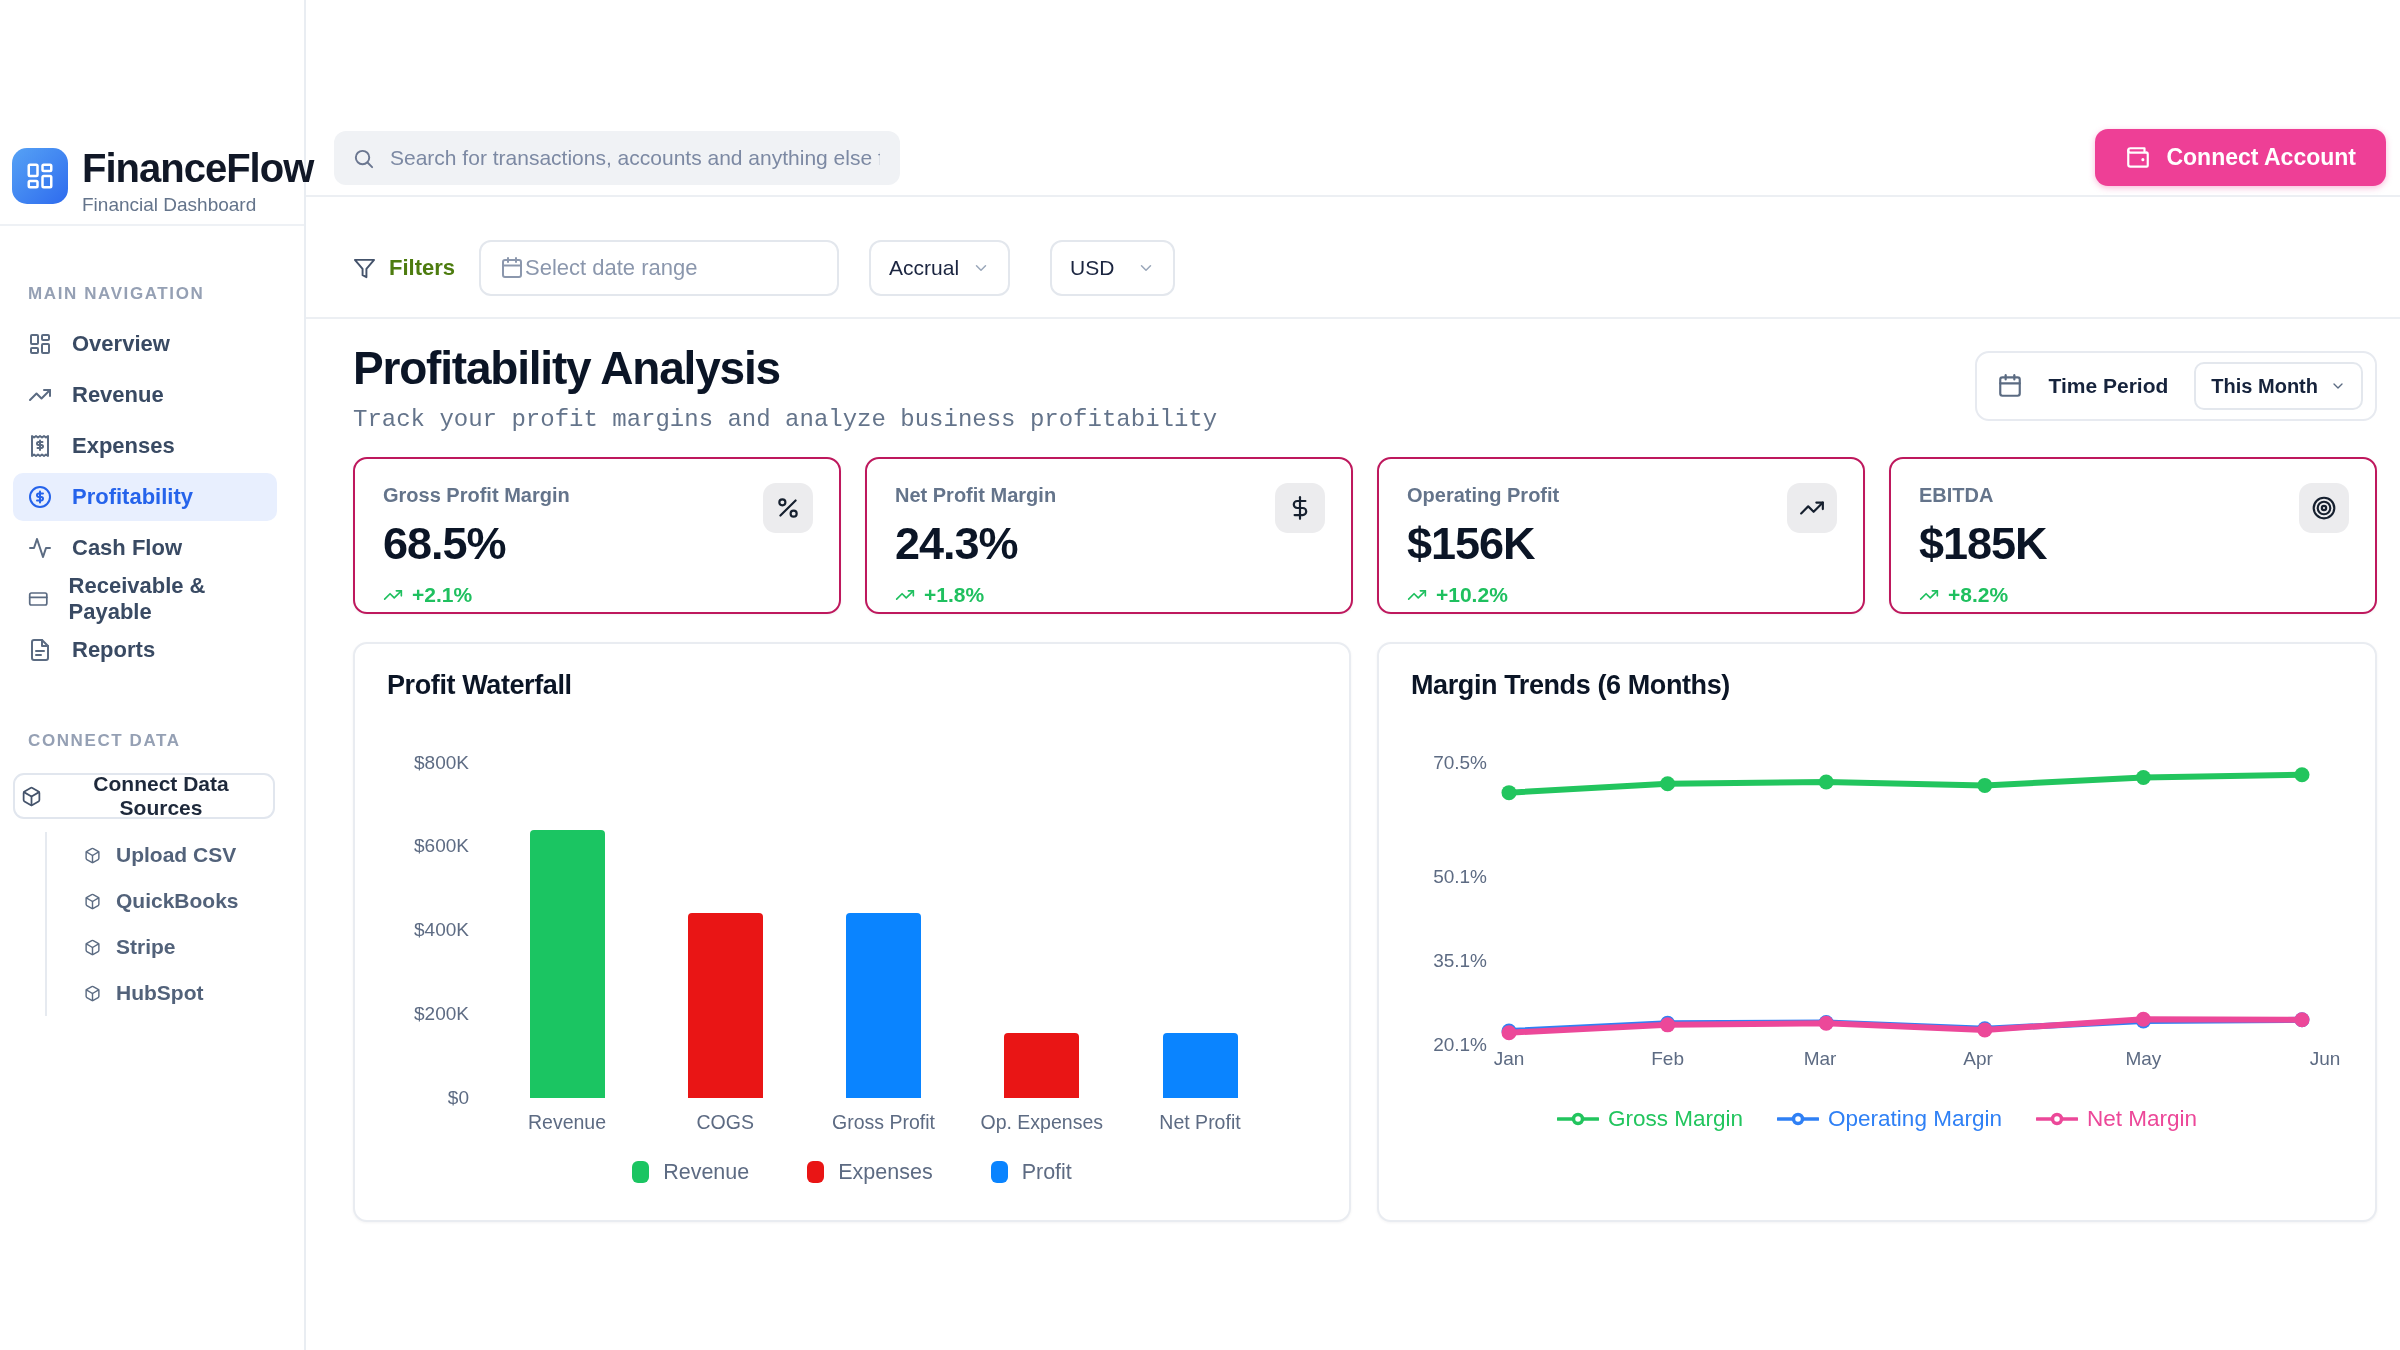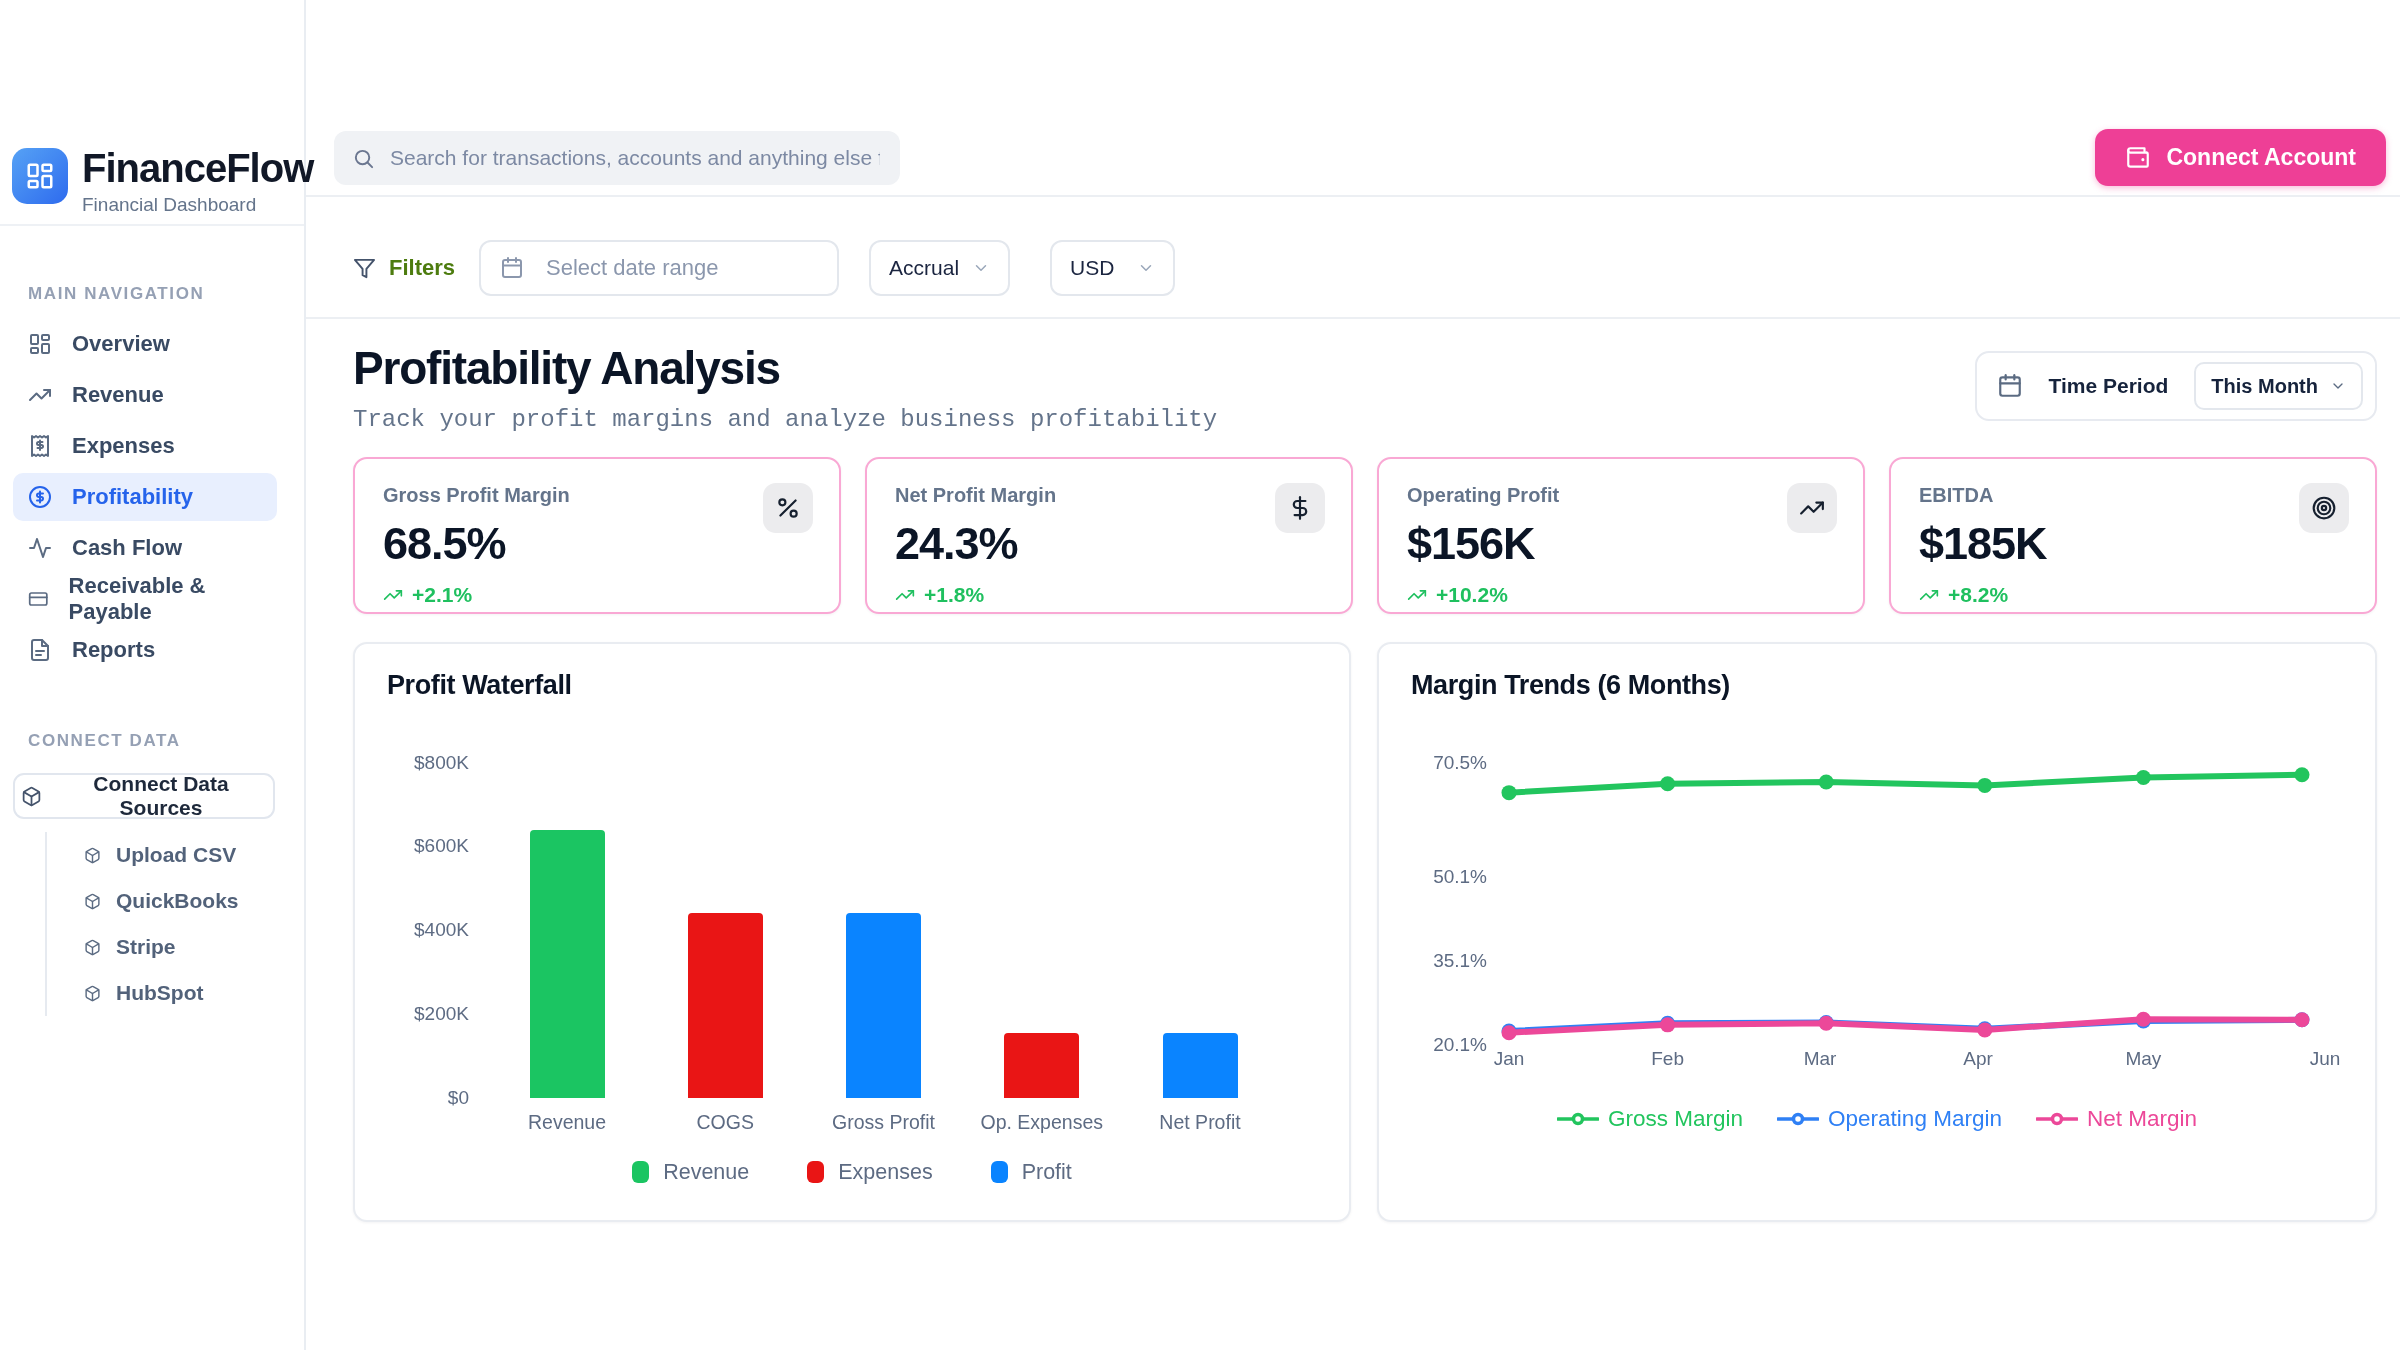--- a/index.html
+++ b/index.html
@@ -30,37 +30,37 @@
   .topbar{height:197px;border-bottom:2px solid #eceff3;position:relative;}
   .searchbox{position:absolute;left:28px;top:131px;width:566px;height:54px;border-radius:12px;background:#f0f2f5;display:flex;align-items:center;gap:13px;padding:0 18px;}
   .searchbox svg{color:#6b7790;flex:0 0 auto;}
   .searchbox input{flex:1;min-width:0;border:none;background:transparent;outline:none;font-family:"Liberation Sans",sans-serif;font-size:21px;color:#33415e;}
   .searchbox input::placeholder{color:#7c89a3;}
   .btn-pink{position:absolute;right:14px;top:129px;height:57px;padding:0 30px;border-radius:13px;background:#ee3f96;color:#fff;font-size:23px;font-weight:bold;display:flex;align-items:center;gap:15px;border:none;cursor:pointer;box-shadow:0 2px 6px rgba(238,63,150,.35);}
 
   .filters-row{height:122px;border-bottom:2px solid #eceff3;display:flex;align-items:center;gap:24px;padding:22px 0 0 47px;}
   .filters-toggle{display:flex;align-items:center;gap:13px;font-size:22px;font-weight:bold;color:#4d7c0f;cursor:pointer;}
   .filters-toggle svg{color:#44536b;}
-  .date-input{width:360px;height:56px;border:2px solid #e3e7ed;border-radius:12px;display:flex;align-items:center;gap:22px;padding:0 19px;color:#8b97ad;font-size:22px;background:#fff;cursor:text;}
+  .date-input{width:360px;height:56px;border:2px solid #e3e7ed;border-radius:12px;display:flex;align-items:center;gap:1px;padding:0 19px;color:#8b97ad;font-size:22px;background:#fff;cursor:text;}
   .select{height:56px;border:2px solid #e3e7ed;border-radius:12px;display:flex;align-items:center;justify-content:space-between;padding:0 18px;background:#fff;font-size:21px;color:#1b2540;cursor:pointer;}
   .select .chev{color:#9aa7ba;}
   .select.accrual{width:141px;margin-left:6px;}
   .select.usd{width:125px;margin-left:16px;}
 
   .analysis-header{display:flex;justify-content:space-between;align-items:flex-start;padding:24px 23px 0 47px;}
   .page-title{font-size:46px;font-weight:bold;letter-spacing:-1.2px;color:#0b1526;line-height:1.1;}
   .page-subtitle{font-size:24px;color:#64748b;margin-top:12px;font-family:Liberation Mono, monospace;}
   .time-period{border:2px solid #e7eaf0;border-radius:14px;height:70px;display:flex;align-items:center;gap:26px;padding:0 12px 0 20px;background:#fff;margin-top:8px;}
   .time-period .tp-label{font-size:21px;font-weight:bold;color:#16233c;white-space:nowrap;}
   .time-period svg{color:#5b6b82;}
   .tp-select{border:2px solid #e3e7ed;border-radius:10px;height:48px;display:flex;align-items:center;gap:12px;padding:0 15px;font-size:20px;font-weight:bold;color:#16233c;cursor:pointer;}
   .tp-select .chev{color:#5b6b82;}
 
   .kpi-grid{display:grid;grid-template-columns:repeat(4,1fr);gap:24px;margin:24px 23px 0 47px;}
-  .kpi-card{position:relative;background:#fff;border:2px solid #f9a8d4;border-radius:14px;height:157px;padding:25px 28px;box-shadow:0 1px 3px rgba(16,24,40,.05);}
+  .kpi-card{position:relative;background:#fff;border:2px solid #be185d;border-radius:14px;height:157px;padding:25px 28px;box-shadow:0 1px 3px rgba(16,24,40,.05);}
   .kpi-label{font-size:20px;color:#64748b;font-weight:bold;}
   .kpi-value{font-size:45px;font-weight:bold;color:#0b1526;margin-top:11px;letter-spacing:-1px;}
   .kpi-change{display:flex;align-items:center;gap:9px;margin-top:13px;font-size:21px;font-weight:bold;color:#1fc05f;}
   .kpi-iconbox{position:absolute;top:24px;right:26px;width:50px;height:50px;border-radius:13px;background:#ececee;display:flex;align-items:center;justify-content:center;color:#16202f;}
 
   .charts-row{display:flex;gap:26px;margin:28px 23px 0 47px;}
   .chart-card{position:relative;background:#fff;border:2px solid #e9ecf1;border-radius:14px;height:580px;box-shadow:0 1px 3px rgba(16,24,40,.05);overflow:hidden;}
   .chart-card.waterfall{width:998px;}
   .chart-card.margins{width:1000px;}
   .chart-title{position:absolute;top:26px;left:32px;font-size:27px;font-weight:bold;color:#0b1526;letter-spacing:-.4px;}

